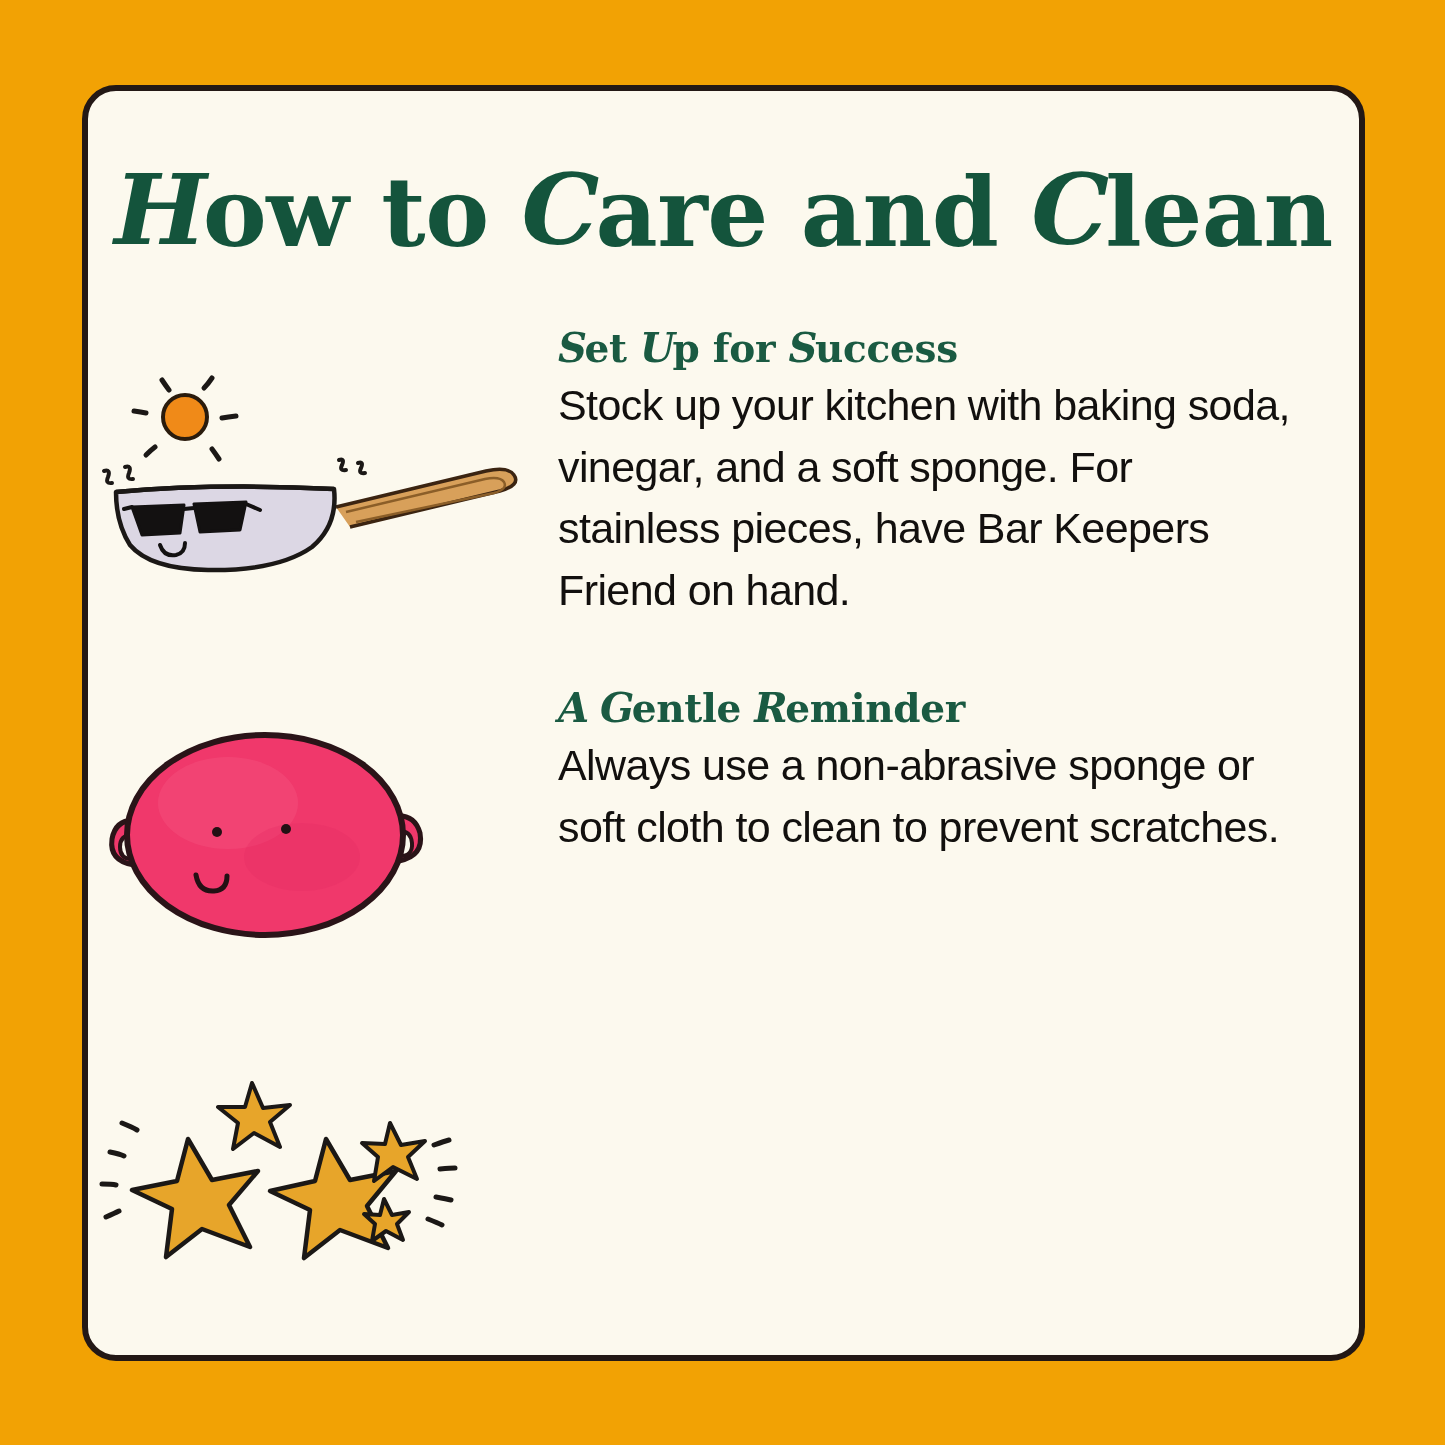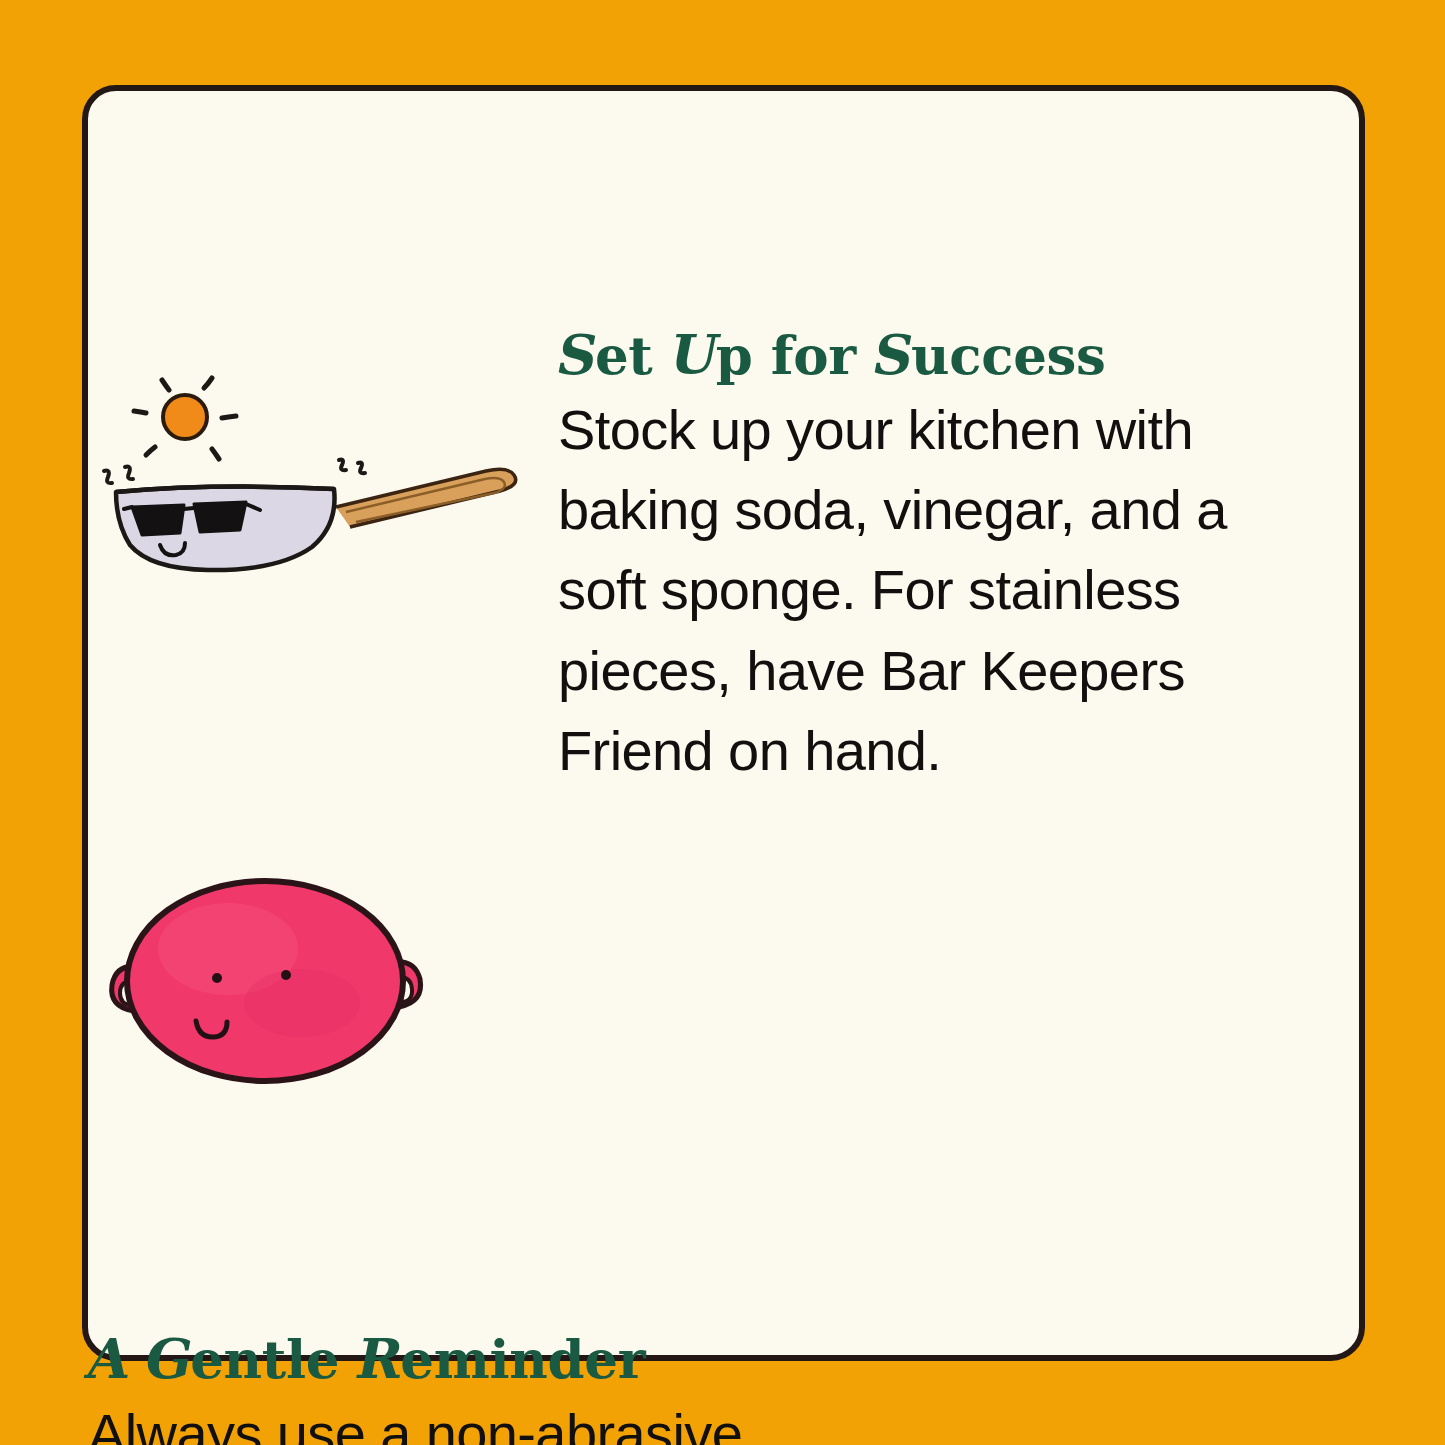--- a/index.html
+++ b/index.html
@@ -64,55 +64,55 @@
     position: absolute;
     left: 0;
     top: 236px;
     width: 100%;
   }
   .section {
     position: relative;
     display: flex;
     align-items: flex-start;
   }
-  .section + .section { margin-top: 38px; flex-direction: column; }
+  .section + .section { margin-top: 62px; }
 
   .art {
     width: 470px;
     flex: 0 0 470px;
     position: relative;
     height: 250px;
   }
   .art svg { position: absolute; left: 0; top: 0; }
 
   .copy {
     flex: 1 1 auto;
     padding-right: 50px;
   }
 
   .sec-head {
     font-family: "DejaVu Serif", "Liberation Serif", serif;
     font-weight: 700;
-    font-size: 53px;
+    font-size: 39px;
     color: #1A5A42;
     line-height: 1.05;
     margin: 0 0 6px 0;
     letter-spacing: -0.3px;
     white-space: nowrap;
   }
   .sec-head .swash {
     font-style: italic;
     font-size: 1.03em;
     letter-spacing: -2.5px;
     display: inline-block;
   }
 
   .sec-body {
     font-family: "Liberation Sans", sans-serif;
-    font-size: 56px;
+    font-size: 43px;
     line-height: 1.43;
     color: #12100E;
     margin: 0;
     letter-spacing: -0.6px;
     max-width: 740px;
   }
 
   
   .s1 .copy { padding-top: 0px; }
   .s1 .art  { margin-top: 22px; }
@@ -120,20 +120,23 @@
   .s2 .art  { margin-top: 28px; }
   .s3 .copy { padding-top: 4px; }
   .s3 .art  { margin-top: 36px; }
 </style>
 </head>
 <body>
 
 <div class="poster">
   <div class="card">
 
+    <div class="title">
+      <span><span class="swash">H</span>ow to <span class="swash">C</span>are and <span class="swash">C</span>lean</span>
+    </div>
 
     <div class="sections">
 
       <div class="section s1">
         <div class="art">
           <svg width="470" height="250" viewBox="0 0 470 250">
 
             <g stroke="#1B1816" stroke-width="5" stroke-linecap="round" fill="none">
               <path d="M74 31 q4 6 7 10"></path>
               <path d="M124 29 q-4 6 -8 10"></path>

